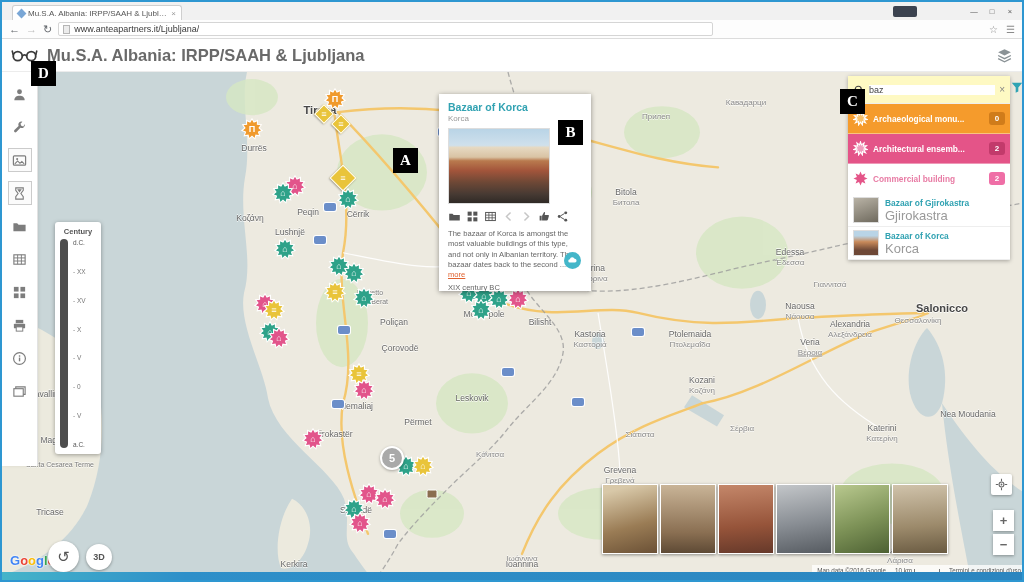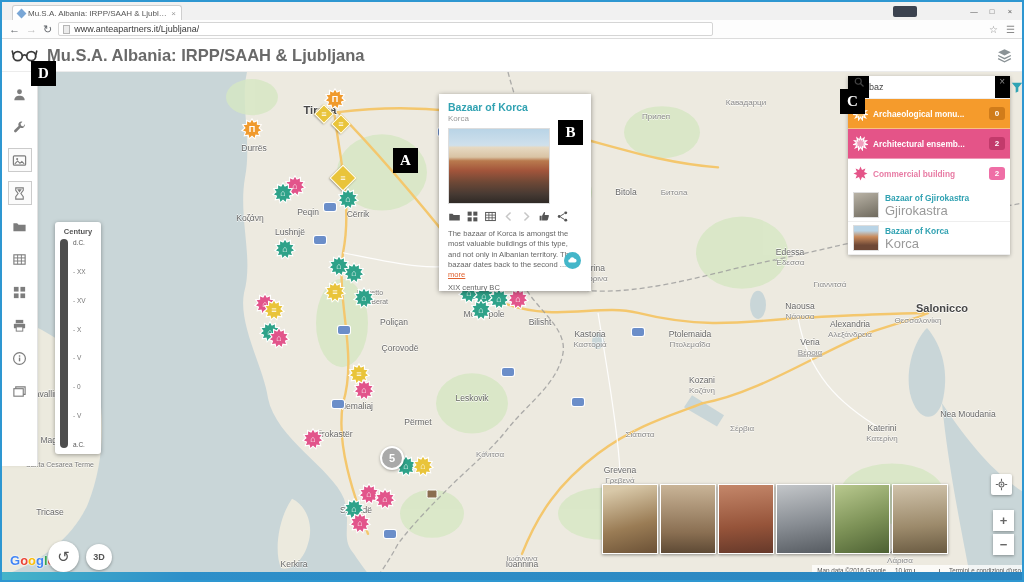--- a/index.html
+++ b/index.html
@@ -72,21 +72,21 @@
   .pt-btn svg{width:13px;height:13px;display:block}
   .pt-btn.muted{color:#c6c6c6}
   .popup-desc{font-size:7.6px;color:#666;line-height:1.35;margin-top:6px}
   .more{color:#e0622f;text-decoration:underline;cursor:pointer}
   .popup-period{font-size:7.6px;color:#666;margin-top:3px}
   .popup-cloud{position:absolute;right:10px;bottom:22px;width:17px;height:17px;border-radius:50%;background:#43b6c9;display:flex;align-items:center;justify-content:center;cursor:pointer}
   .popup-cloud svg{width:11px;height:11px}
 
   
   .search-panel{position:absolute;left:846px;top:4px;width:162px;z-index:7;box-shadow:0 1px 4px rgba(0,0,0,.3);background:#fff}
-  .search-box{height:23px;display:flex;padding:0 5px;gap:4px;border-bottom:1px solid #eee;background:#000000}
+  .search-box{height:28px;display:flex;align-items:center;padding:0 5px;gap:4px;border-bottom:1px solid #eee;background:#fef9c3}
   .search-ic{color:#444;width:12px;height:12px;flex:none}
   .search-ic svg{width:12px;height:12px;display:block}
   .search-input{flex:1;border:none;outline:none;font-size:9px;color:#444;min-width:0;font-family:"Liberation Sans",sans-serif}
   .search-clear{color:#888;font-size:10px;cursor:pointer}
   .cat-row{height:30px;display:flex;align-items:center;gap:5px;padding:0 5px;border-bottom:1px solid rgba(255,255,255,.4);cursor:pointer}
   .cat-ic{width:15px;height:15px;flex:none}
   .cat-label{flex:1;font-size:8.3px;font-weight:bold;white-space:nowrap;overflow:hidden}
   .cat-badge{min-width:16px;height:13px;border-radius:3px;color:#fff;font-size:8px;font-weight:bold;display:flex;align-items:center;justify-content:center;padding:0 3px}
   .res-row{height:33px;display:flex;align-items:center;gap:6px;padding:0 5px;background:#fff;border-bottom:1px solid #eee;cursor:pointer}
   .res-thumb{width:26px;height:26px;flex:none;border:1px solid #ddd}
@@ -231,21 +231,21 @@
         <div class="map-label town" style="left: 392px; top: 250px;">Poliçan</div>
         <div class="map-label town" style="left: 398px; top: 276px;">Çorovodë</div>
         <div class="map-label town" style="left: 354px; top: 334px;">Memaliaj</div>
         <div class="map-label town" style="left: 330px; top: 362px;">Gjirokastër</div>
         <div class="map-label town" style="left: 416px; top: 350px;">Përmet</div>
         <div class="map-label town" style="left: 470px; top: 326px;">Leskovik</div>
         <div class="map-label town" style="left: 354px; top: 438px;">Sarandë</div>
         <div class="map-label town" style="left: 482px; top: 242px;">Moscopole</div>
         <div class="map-label town" style="left: 538px; top: 250px;">Bilisht</div>
         <div class="map-label town" style="left: 624px; top: 120px;">Bitola</div>
-        <div class="map-label foreign" style="left: 624px; top: 120px; margin-left: 48px;">Битола</div>
+        <div class="map-label foreign" style="left: 624px; top: 130px;">Битола</div>
         <div class="map-label foreign" style="left: 654px; top: 44px;">Прилеп</div>
         <div class="map-label foreign" style="left: 744px; top: 30px;">Кавадарци</div>
         <div class="map-label town" style="left: 590px; top: 196px;">Florina</div>
         <div class="map-label foreign" style="left: 590px; top: 206px;">Φλώρινα</div>
         <div class="map-label town" style="left: 588px; top: 262px;">Kastoria</div>
         <div class="map-label foreign" style="left: 588px; top: 272px;">Καστοριά</div>
         <div class="map-label town" style="left: 688px; top: 262px;">Ptolemaida</div>
         <div class="map-label foreign" style="left: 688px; top: 272px;">Πτολεμαΐδα</div>
         <div class="map-label town" style="left: 700px; top: 308px;">Kozani</div>
         <div class="map-label foreign" style="left: 700px; top: 318px;">Κοζάνη</div>

